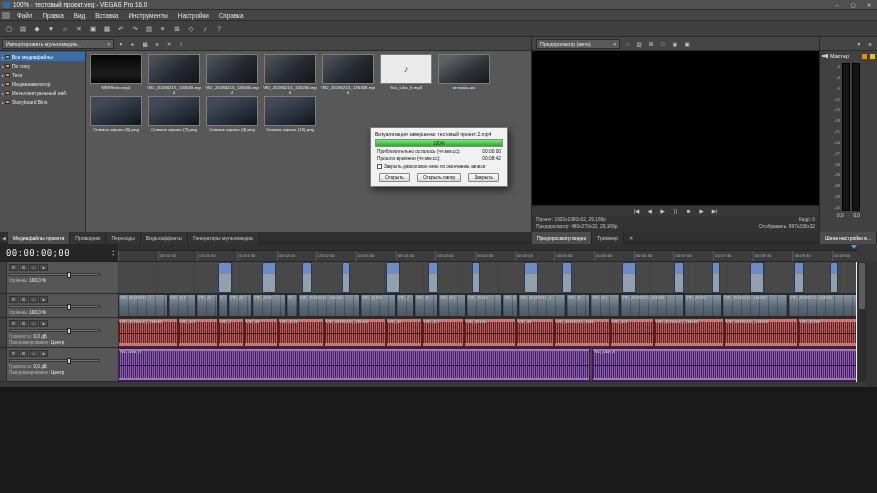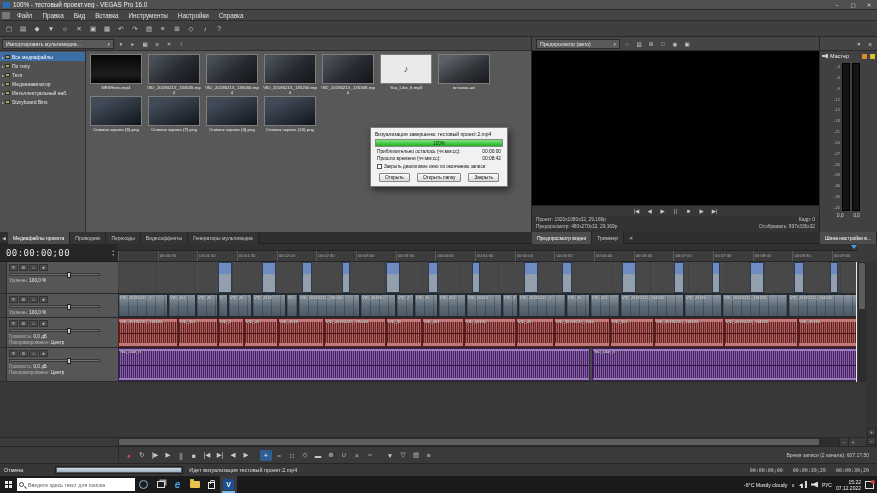--- a/index.html
+++ b/index.html
@@ -1,17 +1,17 @@
 <!DOCTYPE html>
 <html><head>
 <meta charset="utf-8">
 <style>
 *{margin:0;padding:0;box-sizing:border-box}
 html,body{background:#1a1a1a}
-.screen{position:relative;width:877px;height:493px;overflow:hidden;background:#8b5cf6;
+.screen{position:relative;width:877px;height:387px;overflow:hidden;background:#8b5cf6;
   font-family:"Liberation Sans",sans-serif;color:#d8d8d8;font-size:6px}
 .screen>section{position:absolute;left:0;width:877px}
 .ib{display:inline-flex;align-items:center;justify-content:center;width:12px;height:11px;font-size:6.5px;color:#c9c9c9;flex:0 0 auto}
 .ib.s{width:10px;height:9px;font-size:5.5px}
 .ib.active{background:#2f5f92;color:#fff;border-radius:1px}
 
 
 #titlebar{top:0;height:10px;background:#505050;border-bottom:1px solid #2a2a2a;display:flex;align-items:center;font-size:6.3px;color:#eee}
 .appico{width:7px;height:6px;margin:0 3px;background:#2b6fb3;border-radius:1px}
 .tb-title{flex:1;white-space:nowrap;overflow:hidden}

